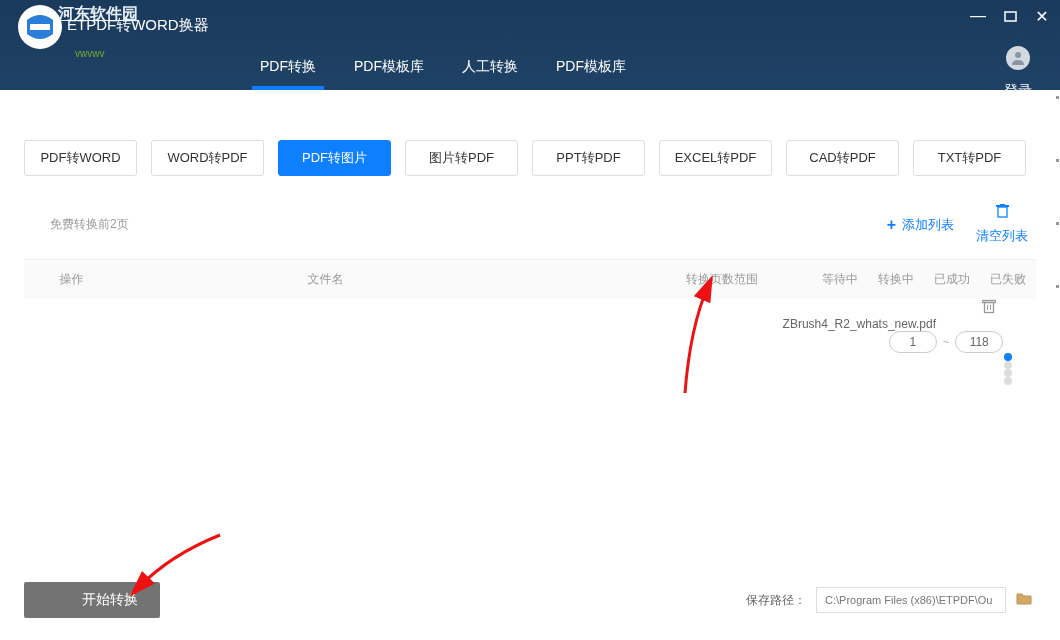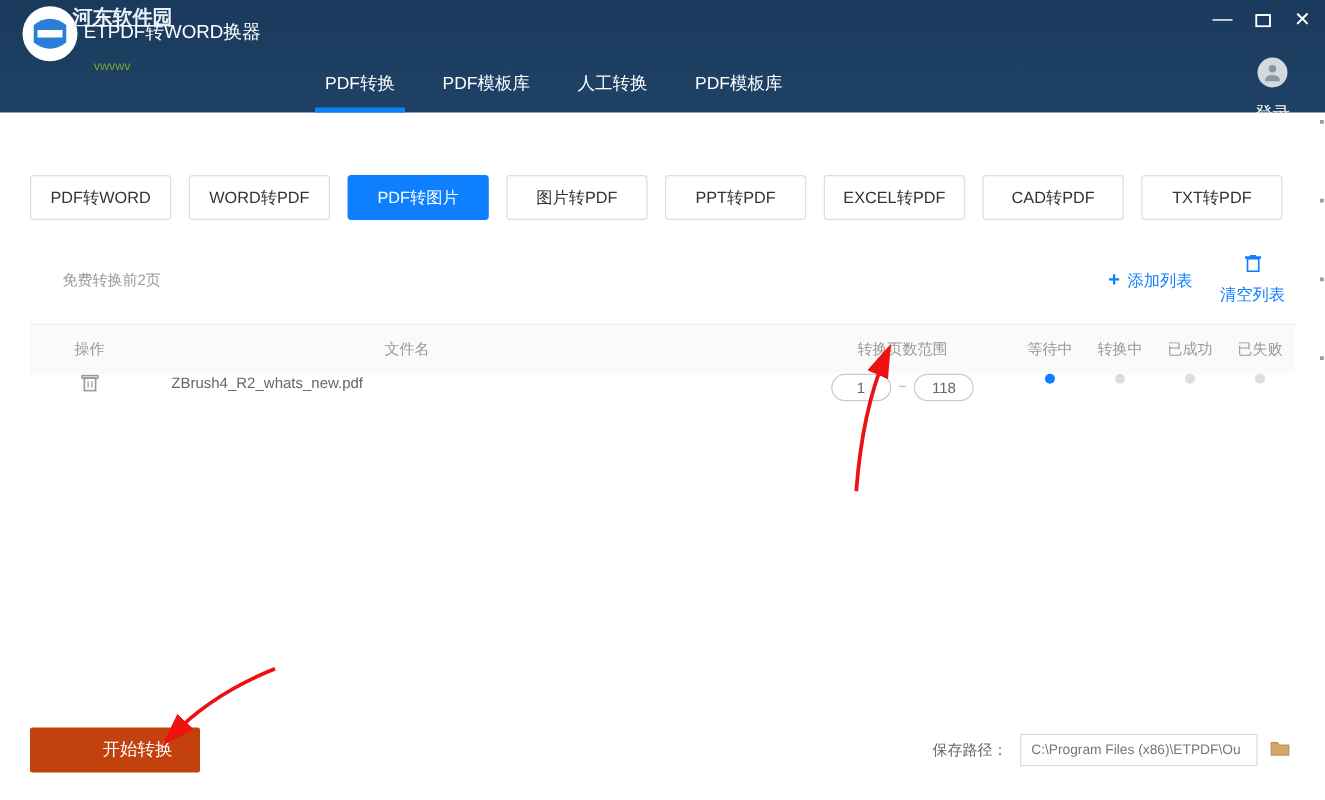--- a/index.html
+++ b/index.html
@@ -30,31 +30,31 @@
 .list-action.add { color: #0e7fff; }
 .list-action.clear { color: #0e7fff; flex-direction: column; }
 .plus-icon { color:#0e7fff; font-size:16px; font-weight:bold;}
 .trash-icon { color:#0e7fff; }
 .table { margin-top: 14px; }
 .thead { display: flex; align-items: center; height: 40px; background: #fafafa; color: #999; font-size: 12px; border-top:1px solid #eee;}
 .col-op { width: 95px; text-align: center; }
 .col-name { flex: 1; text-align: center; padding-right:100px;}
 .col-range { width: 180px; text-align: center; }
 .col-status { width: 56px; text-align: center; }
-.trow { display: flex; align-items: flex-start; height: 50px; font-size: 12px;}
+.trow { display: flex; align-items: flex-end; height: 50px; font-size: 12px; flex-direction: column;}
 .trow .col-op { display:flex; justify-content:center;}
 .del-icon { color:#999; cursor:pointer; }
 .trow .col-name { text-align: left; color:#666; padding-left:18px;}
 .range-inputs { display: flex; align-items: center; justify-content:center; gap: 6px; }
 .page-input { width: 48px; height: 22px; border: 1px solid #ccc; border-radius: 11px; text-align: center; font-size: 12px; color:#666;}
 .tilde { color:#aaa; font-size:11px;}
 .dot { width: 8px; height: 8px; border-radius: 50%; background: #ddd; margin: 0 auto; }
 .dot.active { background: #0e7fff; }
 .bottom-bar { position: absolute; bottom: 22px; left: 0; right: 0; padding: 0 24px; display: flex; align-items: center; justify-content: space-between; }
-.start-btn { width: 136px; height: 36px; background: #c2410c; color: #fff; border: none; font-size: 14px; cursor: pointer; border-radius:2px;padding-left:36px;}
+.start-btn { width: 136px; height: 36px; background: #737373; color: #fff; border: none; font-size: 14px; cursor: pointer; border-radius:2px;padding-left:36px;}
 .save-path { display: flex; align-items: center; gap: 10px; font-size: 12px; color: #666; }
 .path-box { width: 190px; height: 26px; border: 1px solid #ddd; padding: 0 8px; font-size: 11px; color: #777; background:#fff; display:flex; align-items:center; overflow:hidden; white-space:nowrap;}
 .folder-icon { width:20px; color:#b8935f; cursor:pointer;}
 .arrow { position: absolute; pointer-events: none; }
 .arrow svg { overflow: visible; }
 .side-dots { position:absolute; right:0; top:90px; bottom:0; width:6px; display:flex; flex-direction:column; align-items:center; padding-top:6px; gap:60px;}
 .side-dots div { width:3px; height:3px; background:#999;}
 .url-frag { position:absolute; left:75px; top:48px; color:#79a830; font-size:10px; font-family:Arial;}
 .top-frag { position:absolute; top:-1px; left:420px; color:#555; font-size:11px; background:#e8e8e8; padding:1px 8px;}
 </style>

